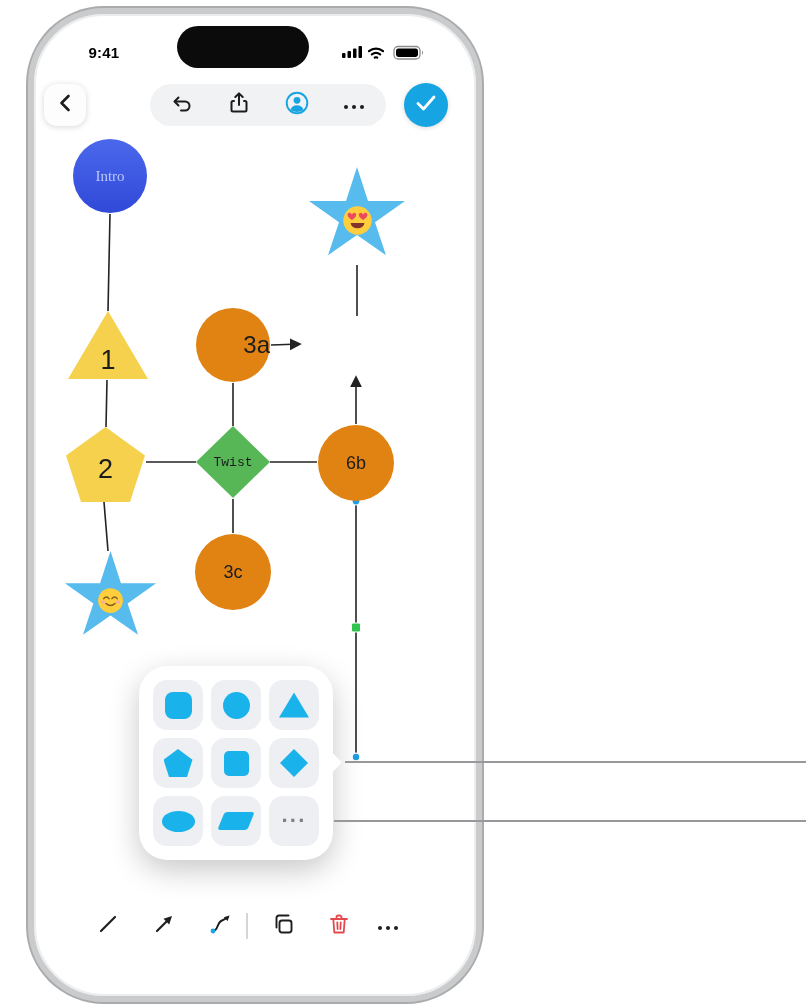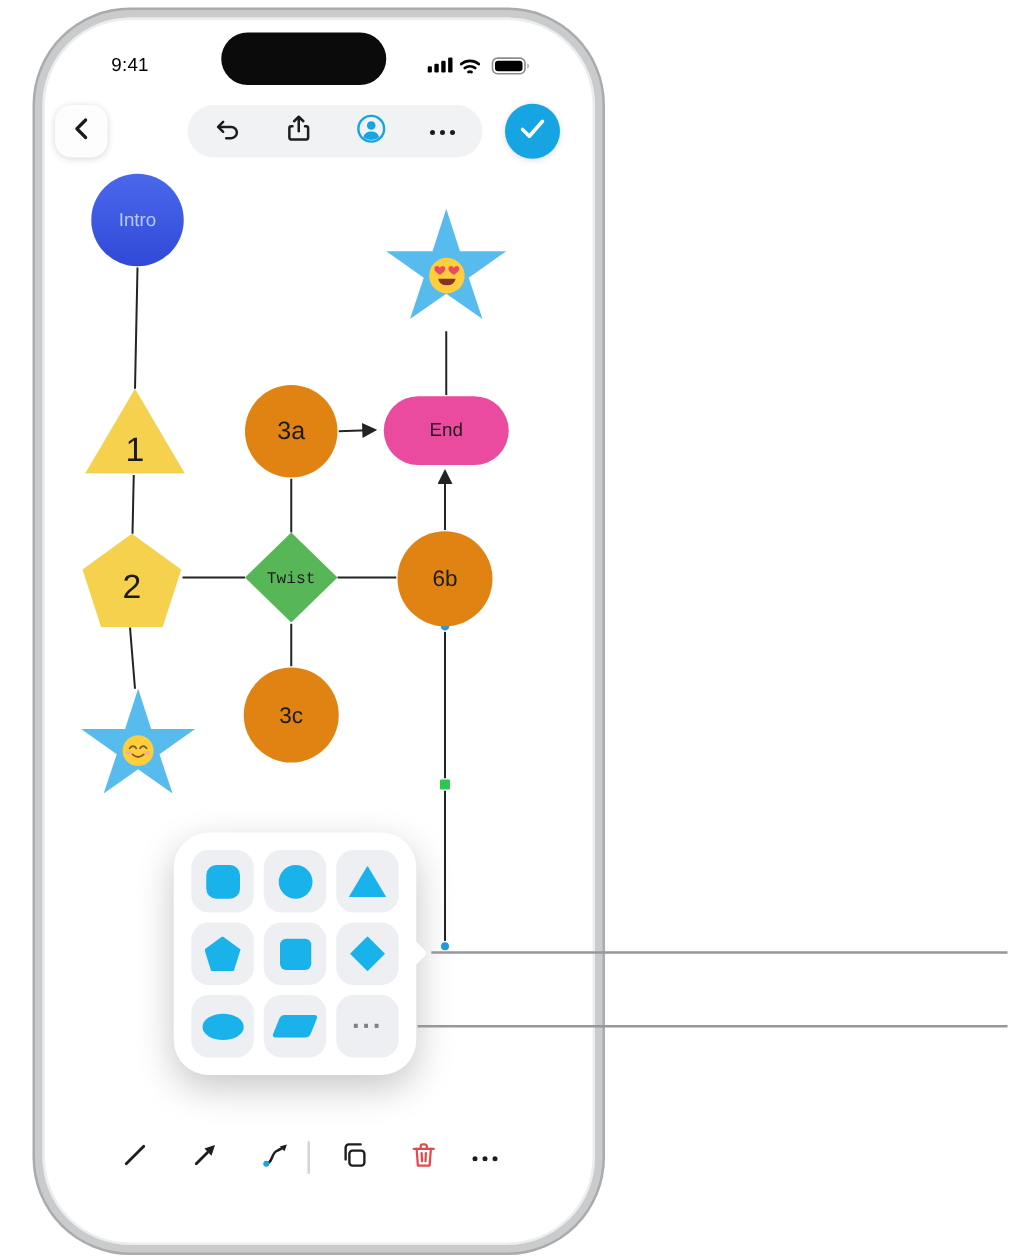--- a/index.html
+++ b/index.html
@@ -15,21 +15,21 @@
     z-index:1;
   }
   .dynamic-island {
     position:absolute; left:177px; top:26px; width:132px; height:42px;
     border-radius:22px; background:#0b0b0c; z-index:6;
   }
 
   
   .status-time {
     position:absolute; left:80px; top:44px; width:48px; text-align:center;
-    font-size:15px; font-weight:400; color:#000; z-index:6; letter-spacing:.2px;
+    font-size:15px; font-weight:700; color:#000; z-index:6; letter-spacing:.2px;
   }
   .status-icons { position:absolute; left:342px; top:43px; z-index:6; }
 
   
   .back-btn {
     position:absolute; left:44px; top:84px; width:42px; height:42px;
     border-radius:13px; background:#fdfdfd; box-shadow:0 1px 6px rgba(0,0,0,.16);
     display:flex; align-items:center; justify-content:center; z-index:6;
   }
   .toolbar-pill {
@@ -40,22 +40,22 @@
   .pill-btn { display:flex; align-items:center; justify-content:center; width:32px; height:32px; }
   .done-btn {
     position:absolute; left:404px; top:83px; width:44px; height:44px; border-radius:50%;
     background:#16a5e2; display:flex; align-items:center; justify-content:center;
     box-shadow:0 1px 5px rgba(0,0,0,.15); z-index:6;
   }
 
   
   .node { position:absolute; display:flex; align-items:center; justify-content:center; z-index:4; color:#1c1c1e; }
   .n-intro { left:73px; top:139px; width:74px; height:74px; border-radius:50%;
-             background:linear-gradient(180deg,#4b68ec,#3049d8); color:#b9c9f8; font-size:15px; }
-  .n-3a { left:196px; top:308px; width:74px; height:74px; border-radius:50%; background:#e08312; font-size:20px; }
+             background:linear-gradient(180deg,#4b68ec,#3049d8); color:#b9c9f8; font-size:15px;font-family:Liberation Serif, serif; }
+  .n-3a { left:196px; top:308px; width:74px; height:74px; border-radius:50%; background:#e08312; font-size:24px;justify-content:flex-end; }
   .n-3b { left:318px; top:425px; width:76px; height:76px; border-radius:50%; background:#e08312; font-size:18px; }
   .n-3c { left:195px; top:534px; width:76px; height:76px; border-radius:50%; background:#e08312; font-size:18px; }
   .n-end { left:307px; top:317px; width:100px; height:55px; border-radius:28px; background:#eb4b9e; font-size:15px; }
   .n-twist { left:196px; top:426px; width:74px; height:72px; background:#57b757;
              clip-path:polygon(50% 0,100% 50%,50% 100%,0 50%); font-size:13px;font-family:Liberation Mono, monospace; }
   .n-tri { left:68px; top:311px; width:80px; height:68px; background:#f6d14d;
            clip-path:polygon(50% 0,100% 100%,0 100%); align-items:flex-end; padding-bottom:3px; font-size:27px; }
   .n-pent { left:66px; top:427px; width:79px; height:75px; background:#f6d14d;
             clip-path:polygon(50% 0,100% 38%,81% 100%,19% 100%,0 38%); padding-top:10px; font-size:27px; }
   .star { position:absolute; background:#57bbee; z-index:4;
@@ -224,23 +224,20 @@
     </div>
   <div class="node n-3b">
       <span>6b</span>
     </div>
   <div class="node n-3c">
       <span>3c</span>
     </div>
   <div class="node n-twist">
       <span>Twist</span>
     </div>
-  <div class="node n-end">
-      <span>End</span>
-    </div>
 
   <div class="star star-top"></div>
   <div class="face face-top">
     <svg width="31" height="31" viewBox="0 0 36 36">
       <circle cx="18" cy="18" r="16.5" fill="#ffce3c"></circle>
       <path d="M11.5 17.5 C9.5 15.6 6.5 14.2 6.5 11.6 C6.5 9.6 8.3 8.6 9.8 9.3 C10.7 9.7 11.2 10.4 11.5 11 C11.8 10.4 12.3 9.7 13.2 9.3 C14.7 8.6 16.5 9.6 16.5 11.6 C16.5 14.2 13.5 15.6 11.5 17.5 Z" fill="#ec4a5f"></path>
       <path d="M24.5 17.5 C22.5 15.6 19.5 14.2 19.5 11.6 C19.5 9.6 21.3 8.6 22.8 9.3 C23.7 9.7 24.2 10.4 24.5 11 C24.8 10.4 25.3 9.7 26.2 9.3 C27.7 8.6 29.5 9.6 29.5 11.6 C29.5 14.2 26.5 15.6 24.5 17.5 Z" fill="#ec4a5f"></path>
       <path d="M10 21 a8 6 0 0 0 16 0 z" fill="#85342b"></path>
     </svg>
   </div>

